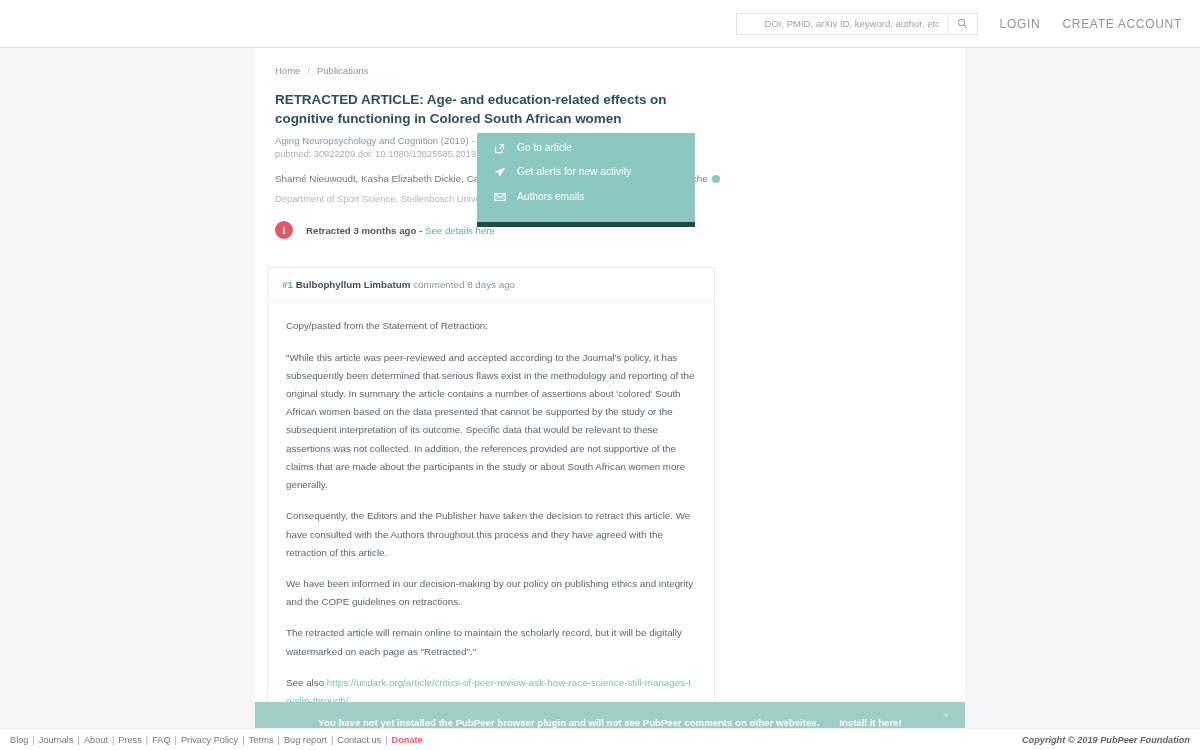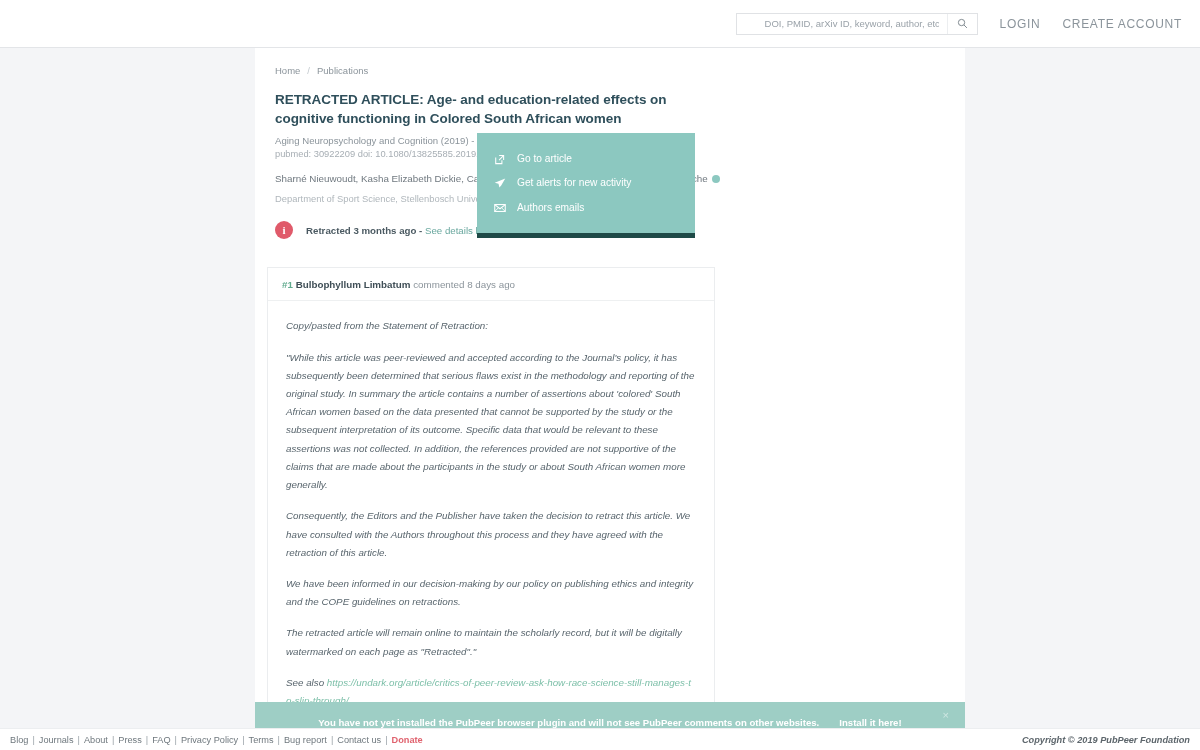--- a/index.html
+++ b/index.html
@@ -229,21 +229,21 @@
   }
 
   
   .side-panel {
     position: absolute;
     left: 477px;
     top: 85px;
     width: 218px;
     background: #8cc8c0;
     border-bottom: 5px solid #1e4a47;
-    padding: 14px 0 13px 0;
+    padding: 3px 0 13px 0;
   }
 
   .side-link {
     display: flex;
     align-items: center;
     gap: 11px;
     padding: 4px 0 4px 16px;
     color: #ffffff;
     font-size: 10.2px;
     text-decoration: none;
@@ -272,21 +272,20 @@
     padding: 11px 14px 10px 14px;
     border-bottom: 1px solid #eef0f1;
     font-size: 9.8px;
     color: #8b949b;
   }
   .comment-num { color: #62ab8f; font-weight: bold; }
   .comment-author { color: #3f4e56; font-weight: bold; }
 
   .comment-body {
     padding: 16px 18px 8px 18px;
-    font-style: italic;
   }
 
   .comment-body p {
     font-size: 9.8px;
     line-height: 1.86;
     color: #58656d;
     margin-bottom: 13px;
   }
 
   .comment-body a {

